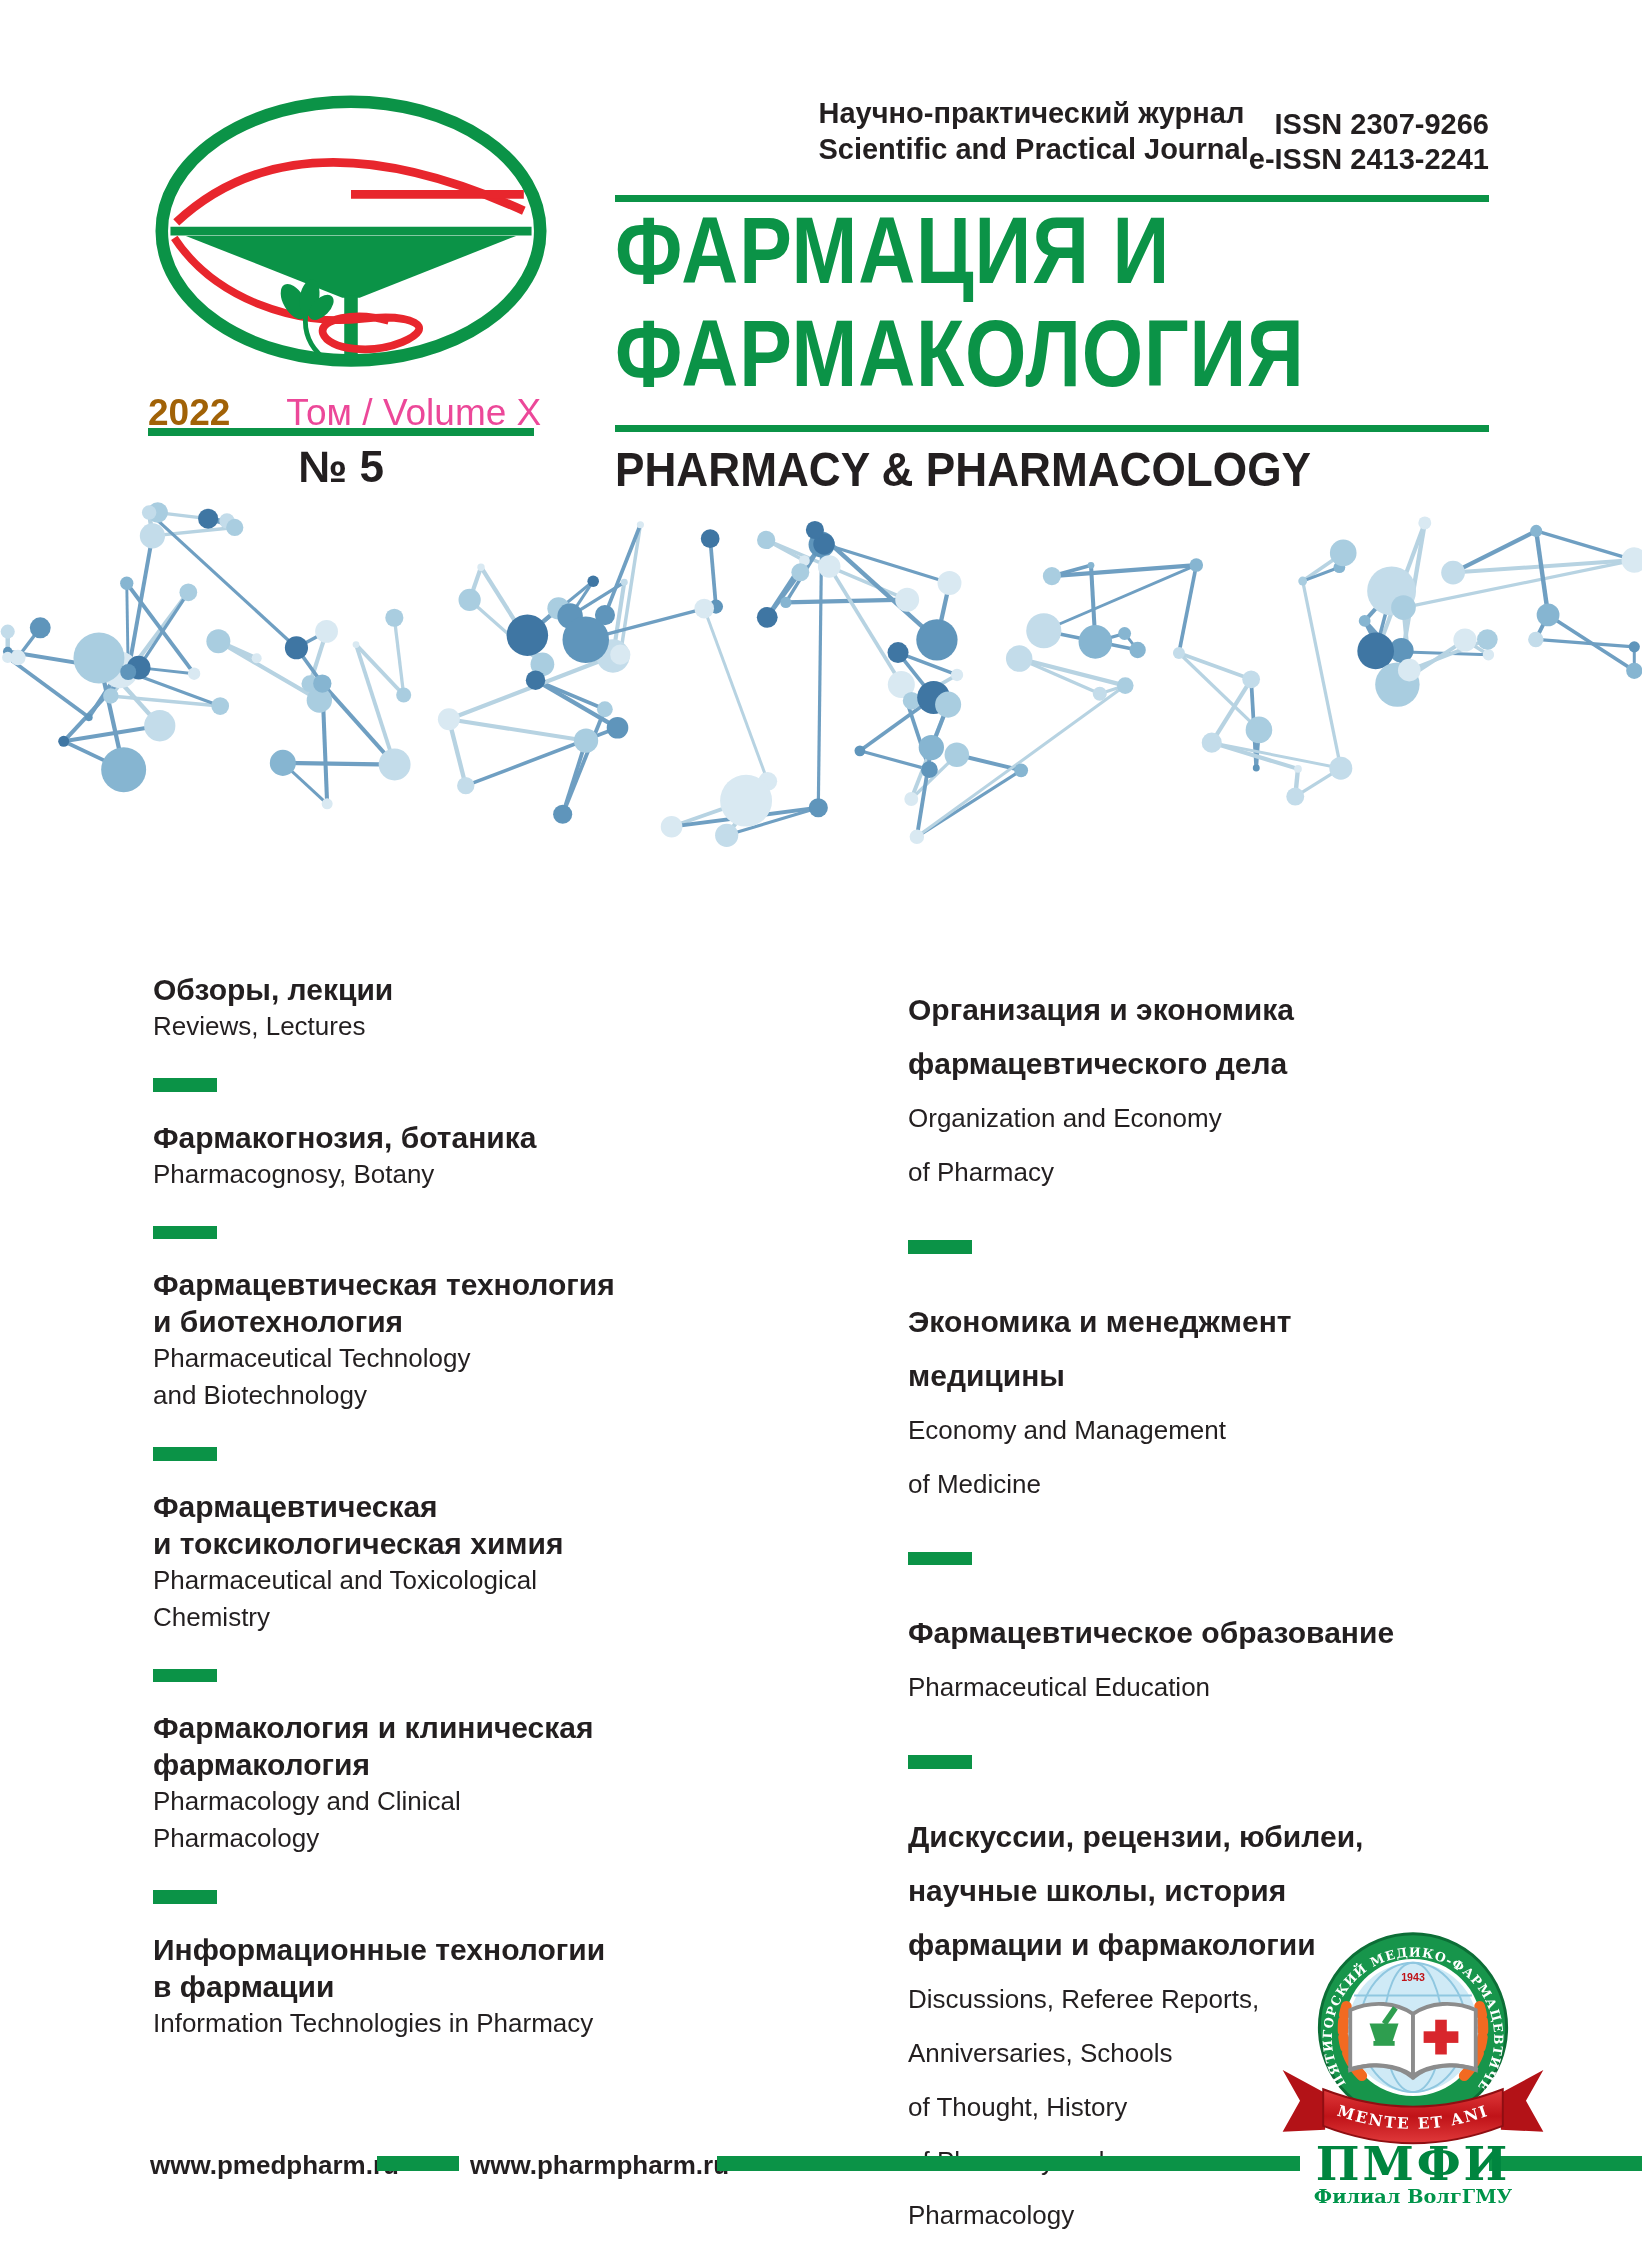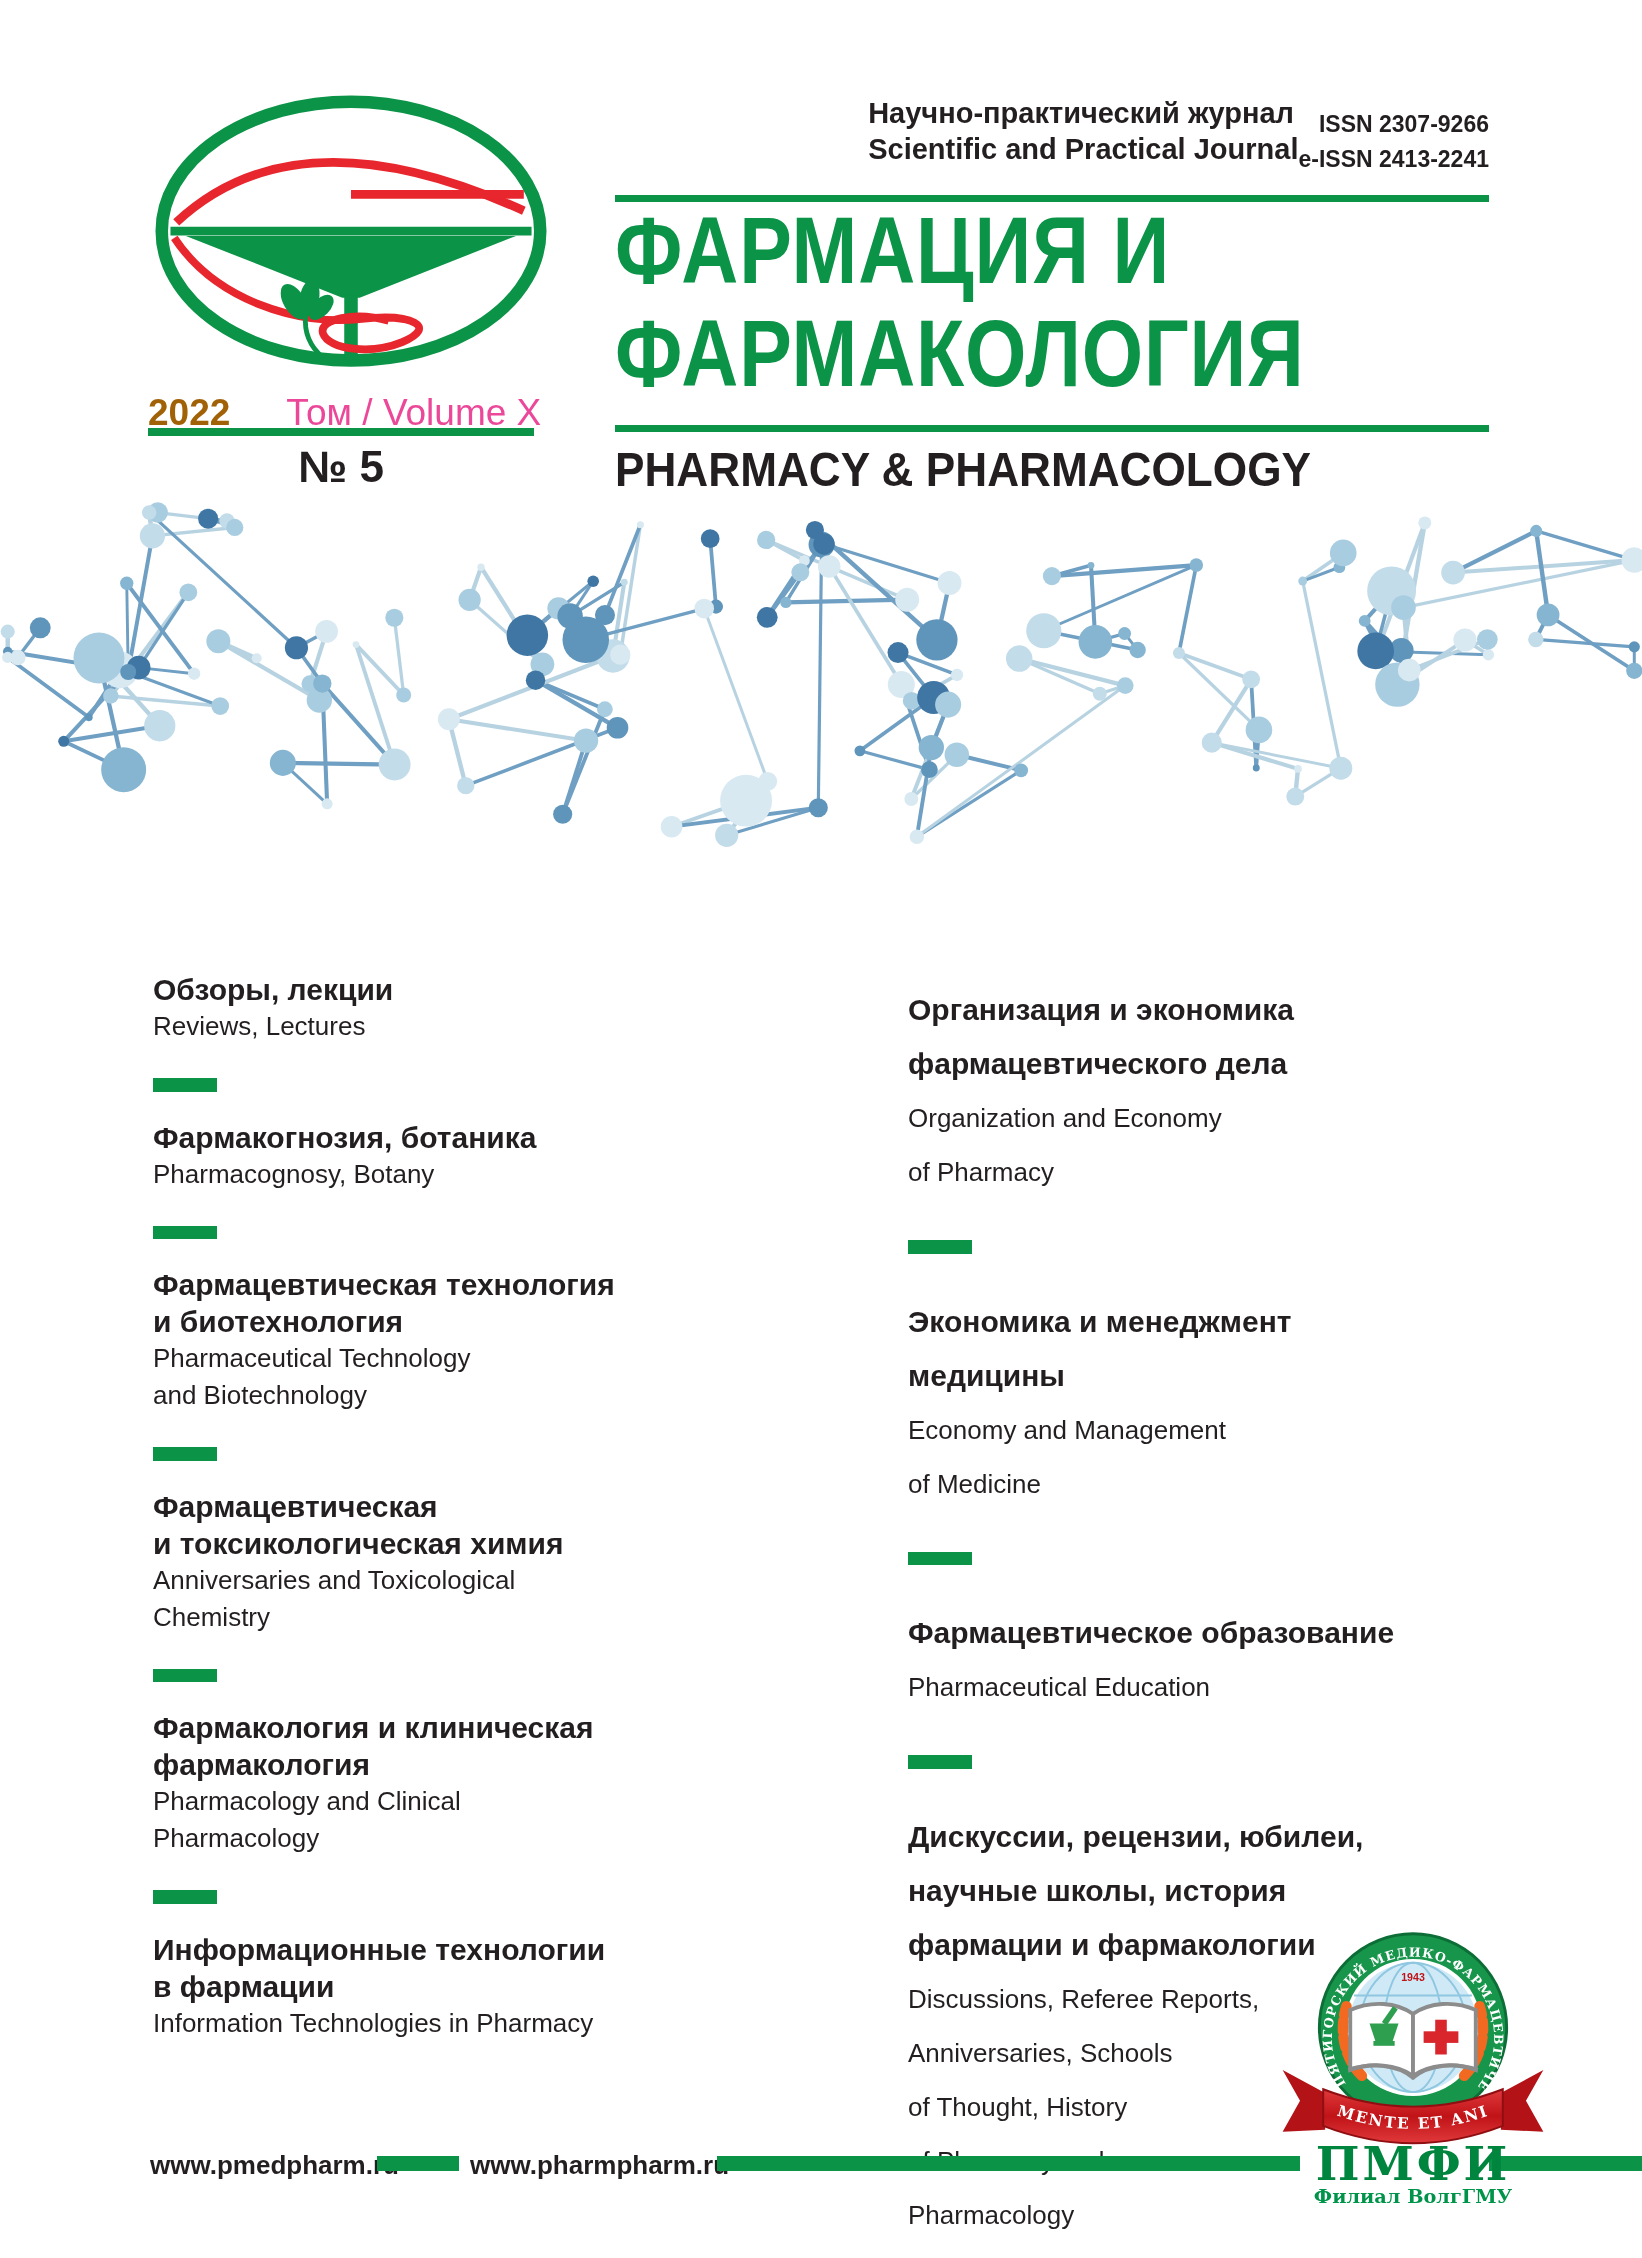--- a/index.html
+++ b/index.html
@@ -4,21 +4,21 @@
 <style>
   html,body{margin:0;padding:0;background:#ffffff;}
   body{width:1642px;height:2258px;position:relative;overflow:hidden;
        font-family:"Liberation Sans",sans-serif;color:#231f20;}
 
   
   #logo-svg{position:absolute;left:153px;top:93px;width:396px;height:280px;}
   #masthead-row{position:absolute;left:615px;top:95px;width:874px;display:flex;
                 justify-content:flex-end;align-items:flex-start;}
   .jtype{font-size:29px;line-height:36px;font-weight:700;color:#231f20;}
-  .issn{font-size:23px;line-height:35px;font-weight:700;text-align:right;color:#231f20;padding-top:11.6px;}
+  .issn{font-size:29px;line-height:35px;font-weight:700;text-align:right;color:#231f20;padding-top:11.6px;}
   .green-rule{position:absolute;background:#0b9347;height:6.8px;}
   #rule-top{left:615px;top:195px;width:874px;}
   #journal-title{position:absolute;left:615px;top:199px;font-size:94px;line-height:103px;
                  font-weight:700;color:#0b9347;white-space:pre-line;letter-spacing:1px;
                  transform:scaleX(.84);transform-origin:left top;}
   #rule-mid{left:615px;top:425px;width:874px;}
   #journal-title-en{position:absolute;left:615px;top:442px;font-size:48px;font-weight:700;
                     color:#231f20;white-space:nowrap;transform:scaleX(.92);transform-origin:left top;}
 
   
@@ -387,21 +387,21 @@
     <div class="sec">
       <div class="ru">Фармацевтическая технология
 и биотехнология</div>
       <div class="en">Pharmaceutical Technology
 and Biotechnology</div>
     </div>
     <div class="dash"></div>
     <div class="sec">
       <div class="ru">Фармацевтическая
 и токсикологическая химия</div>
-      <div class="en">Anniversaries and Toxicological
+      <div class="en">Pharmaceutical and Toxicological
 Chemistry</div>
     </div>
     <div class="dash"></div>
     <div class="sec">
       <div class="ru">Фармакология и клиническая
 фармакология</div>
       <div class="en">Pharmacology and Clinical
 Pharmacology</div>
     </div>
     <div class="dash"></div>

